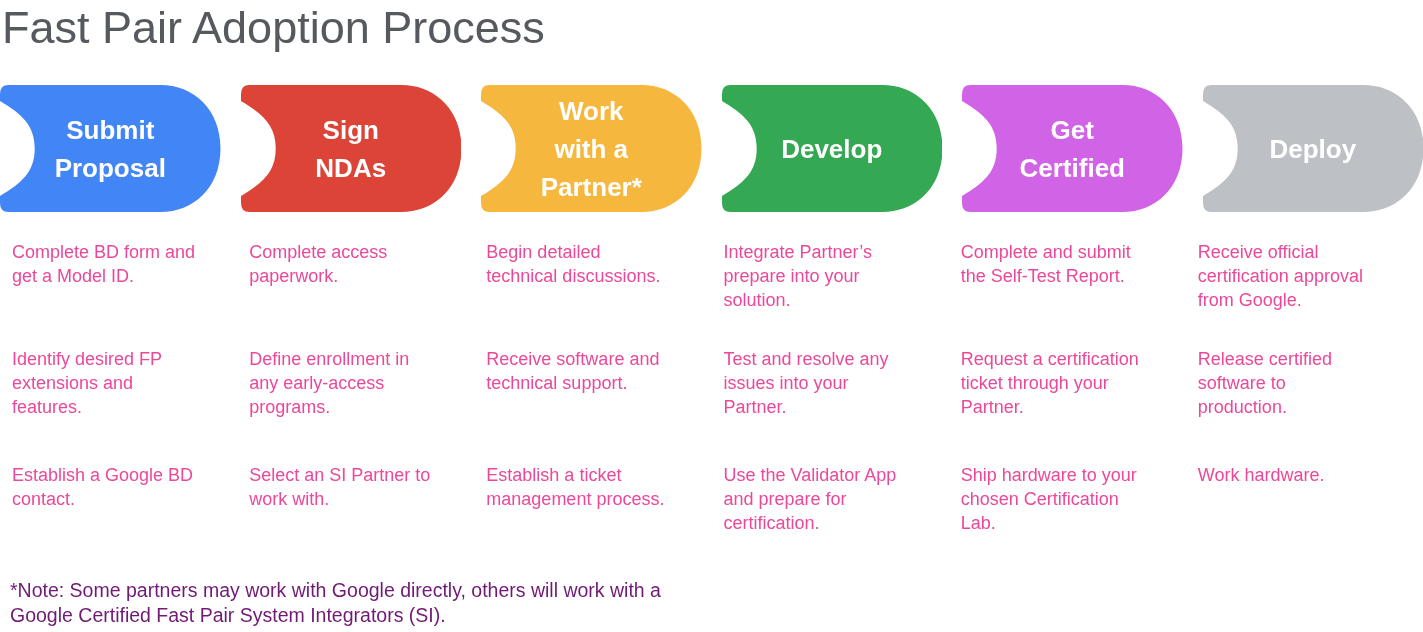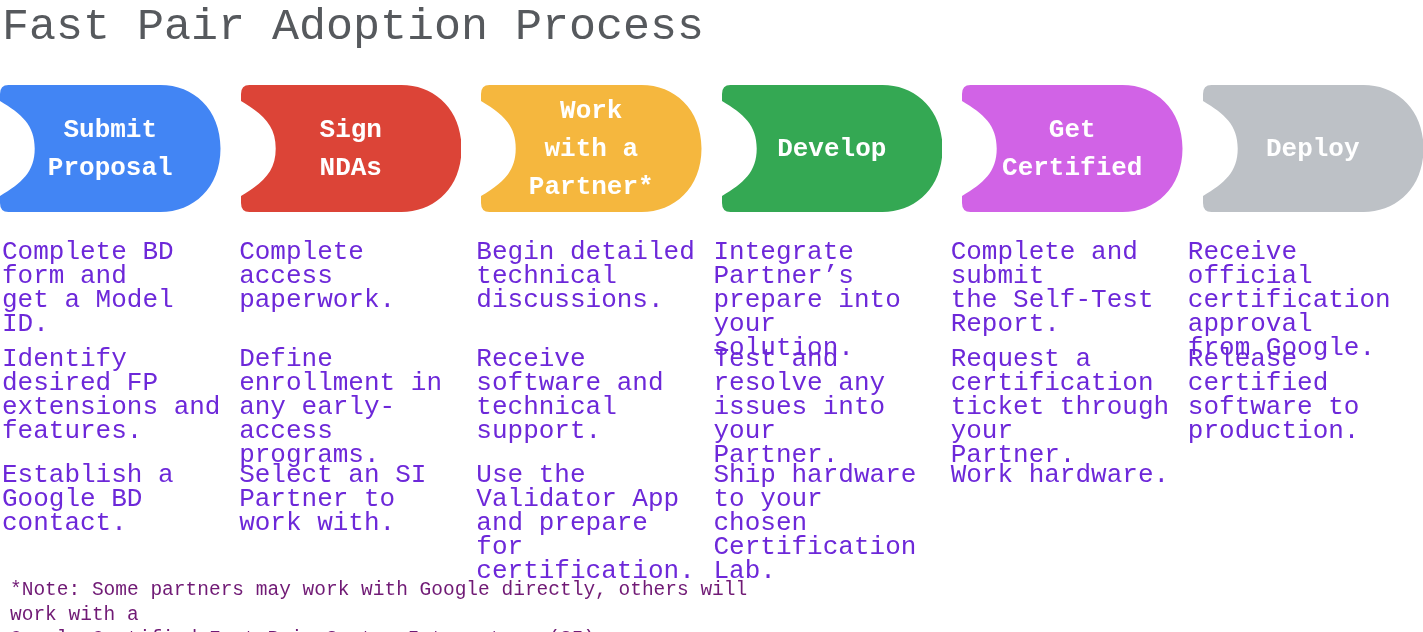--- a/index.html
+++ b/index.html
@@ -1,20 +1,20 @@
 <!DOCTYPE html>
 <html><head>
 <meta charset="utf-8">
 <style>
   html,body{margin:0;padding:0;background:#ffffff;}
   .canvas{
     position:relative;
     width:1423px;height:632px;
     background:#ffffff;
-    font-family:Liberation Mono, monospace;
+    font-family:Liberation Sans, sans-serif;
     overflow:hidden;
   }
   .title{
     position:absolute;top:1px;left:2px;margin:0;
     font-size:45px;line-height:1.2;font-weight:400;
     color:#56595d;letter-spacing:0;
   }
   .stages{
     position:absolute;top:85px;left:0;width:1423px;height:127px;
     display:grid;grid-template-columns:repeat(6,1fr);column-gap:20px;
@@ -26,22 +26,22 @@
     display:flex;align-items:center;justify-content:center;
     text-align:center;color:#ffffff;font-weight:700;
     font-size:26px;line-height:38px;white-space:pre-line;
   }
   .steps-grid{
     position:absolute;top:240px;left:0;width:1423px;
     display:grid;grid-template-columns:repeat(6,1fr);
     grid-template-rows:107px 116px auto;
   }
   .step{
-    padding-left:2px;padding-right:6px;
-    font-size:26px;line-height:24px;color:#6d28d9;
+    padding-left:12px;padding-right:6px;
+    font-size:18px;line-height:24px;color:#ec4899;
     white-space:pre-line;
   }
   .footnote{
     position:absolute;left:10px;top:578px;width:760px;
     font-size:19.5px;line-height:24.5px;color:#701a75;
     white-space:pre-line;
   }
 </style>
 </head>
 <body>
@@ -133,20 +133,22 @@
 ticket through your
 Partner.</div>
     <div class="step">Release certified
 software to
 production.</div>
 
     <div class="step">Establish a Google BD
 contact.</div>
     <div class="step">Select an SI Partner to
 work with.</div>
+    <div class="step">Establish a ticket
+management process.</div>
     <div class="step">Use the Validator App
 and prepare for
 certification.</div>
     <div class="step">Ship hardware to your
 chosen Certification
 Lab.</div>
     <div class="step">Work hardware.</div>
   </div>
 
   <div class="footnote">*Note: Some partners may work with Google directly, others will work with a

